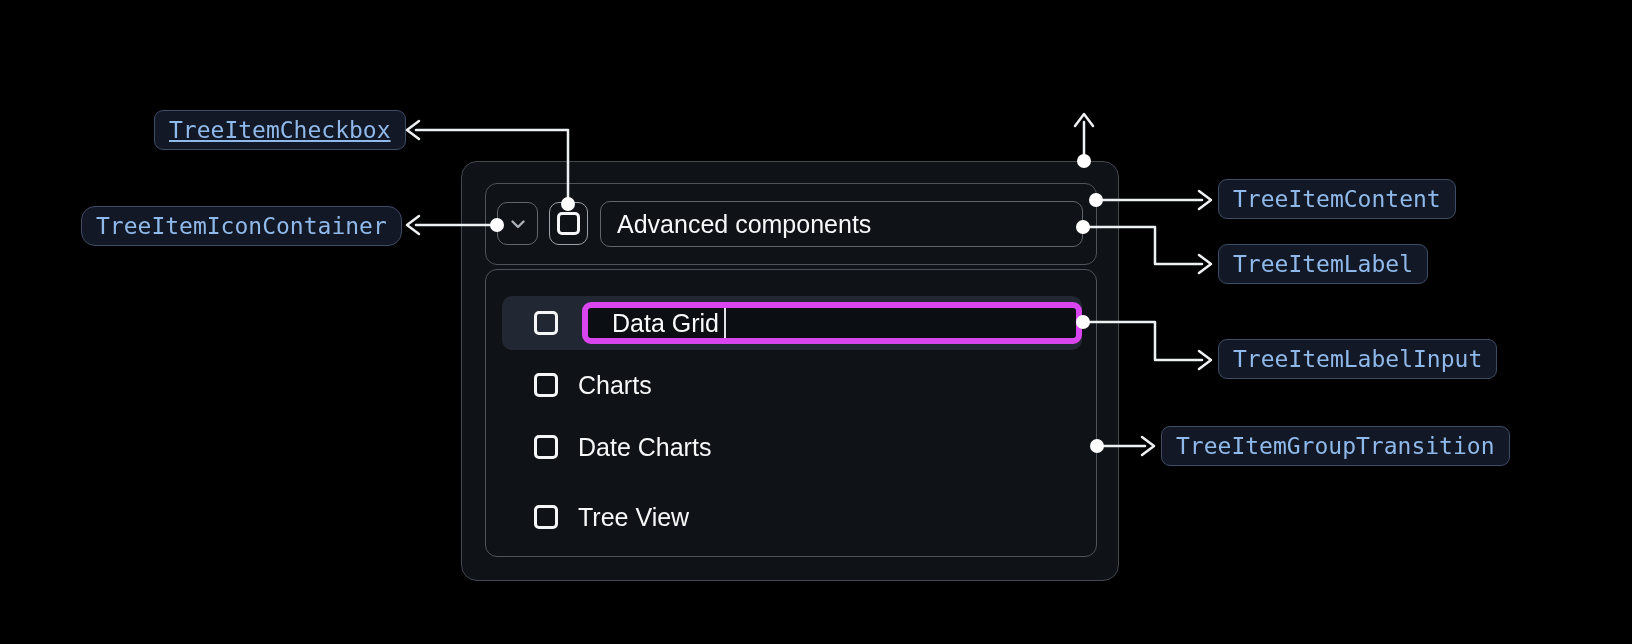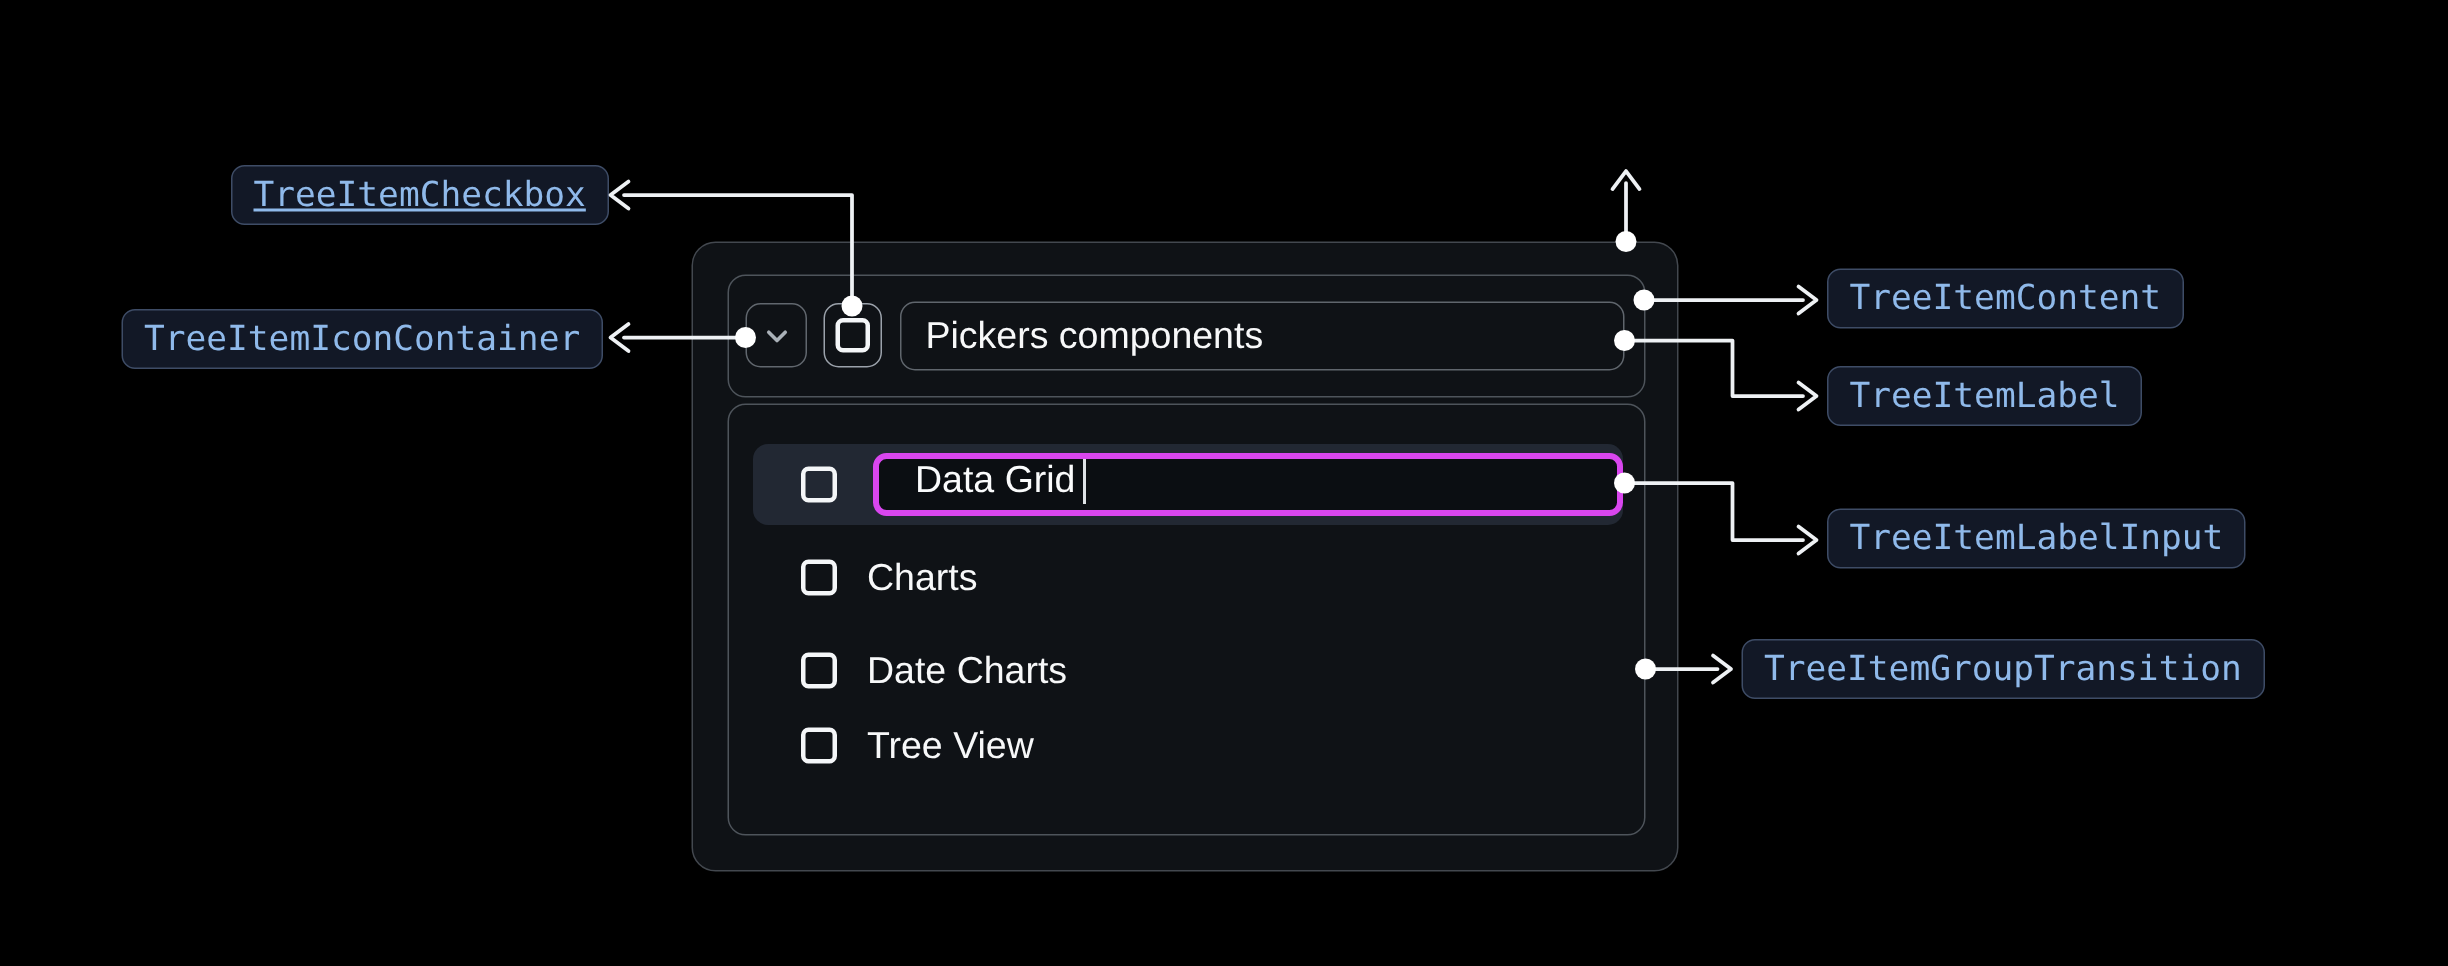--- a/index.html
+++ b/index.html
@@ -41,35 +41,35 @@
   }
   .tree-row {
     position:absolute; left:16px; width:580px; height:54px;
     display:flex; align-items:center;
   }
   .tree-row .cb { flex:0 0 auto; width:24px; height:24px; border:3px solid #f4f6f8; border-radius:5px; margin-left:32px; }
   .tree-row .row-label { margin-left:20px; color:#f7f8f9; font-size:25px; }
   .row-editing { background:#222833; border-radius:10px; }
   .label-input {
     margin-left:24px; width:526px; height:42px; background:#0b0e12;
-    border:4px solid #d946ef; border-radius:9px;
-    display:flex; align-items:flex-start; padding-left:24px;
+    border:6px solid #d946ef; border-radius:9px;
+    display:flex; align-items:flex-end; padding-left:24px;
     color:#fafbfc; font-size:25px;
   }
   .caret { display:inline-block; width:2px; height:30px; background:#dfe3e7; margin-left:5px; }
 
   
   .badge {
     position:absolute; height:40px; display:flex; align-items:center;
     padding:0 14px; background:#121826; border:1.5px solid #3e4c66;
     border-radius:9px; color:#8fb9ea; font-family:"DejaVu Sans Mono", monospace;
     font-size:23px; white-space:nowrap;
   }
   .b-checkbox        { left:154px;  top:110px;text-decoration:underline; }
-  .b-icon-container  { left:81px;   top:206px; }
+  .b-icon-container  { left:81px;   top:206px;border-radius:14px; }
   .b-root            { left:982px;  top:70px;  }
   .b-content         { left:1218px; top:179px; }
   .b-label           { left:1218px; top:244px; }
   .b-label-input     { left:1218px; top:339px; }
   .b-group-transition{ left:1161px; top:426px; }
 
   .arrows { position:absolute; left:0; top:0; width:1632px; height:644px; pointer-events:none; z-index:10; }
   .arrows path, .arrows polyline { fill:none; stroke:#eef1f4; stroke-width:2.5; stroke-linecap:round; stroke-linejoin:round; }
   .arrows circle { fill:#ffffff; stroke:none; }
 </style>
@@ -86,21 +86,21 @@
     <svg width="24" height="24" viewBox="0 0 24 24">
       <polyline points="6.5,9.5 12,15 17.5,9.5" fill="none" stroke="#aab1b8" stroke-width="2.4" stroke-linecap="round" stroke-linejoin="round"></polyline>
     </svg>
   </div>
 
   <div class="checkbox-container">
     <span class="cb-glyph"></span>
   </div>
 
   <div class="label-box">
-    <span>Pickers components</span>
+    <span>Advanced components</span>
   </div>
 
   <div class="group-box">
 
     <div class="tree-row row-editing" style="top:26px;">
       <span class="cb"></span>
       <div class="label-input">
         <span>Data Grid</span>
         <span class="caret"></span>
       </div>
@@ -109,21 +109,21 @@
     <div class="tree-row" style="top:88px;">
       <span class="cb"></span>
       <span class="row-label">Charts</span>
     </div>
 
     <div class="tree-row" style="top:150px;">
       <span class="cb"></span>
       <span class="row-label">Date Charts</span>
     </div>
 
-    <div class="tree-row" style="top:200px;align-items:center;">
+    <div class="tree-row" style="top:220px;align-items:center;">
       <span class="cb"></span>
       <span class="row-label">Tree View</span>
     </div>
 
   </div>
 
   <div class="badge b-checkbox">
     <span>TreeItemCheckbox</span>
   </div>
   <div class="badge b-icon-container">

